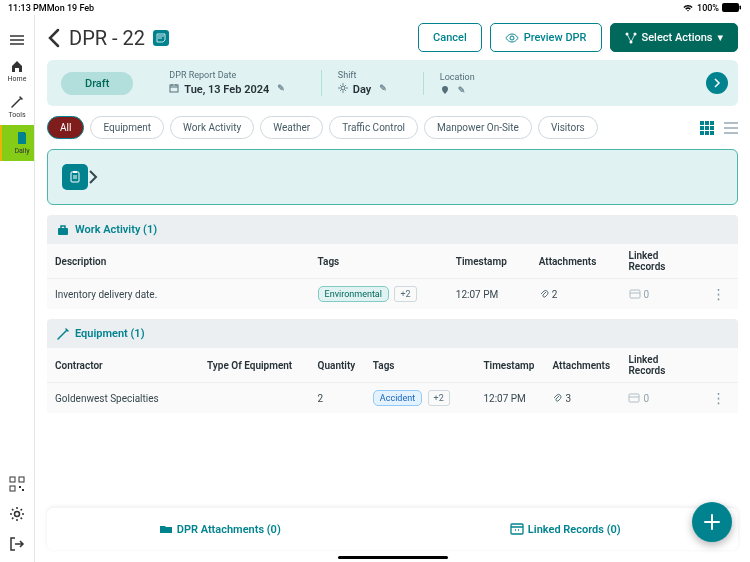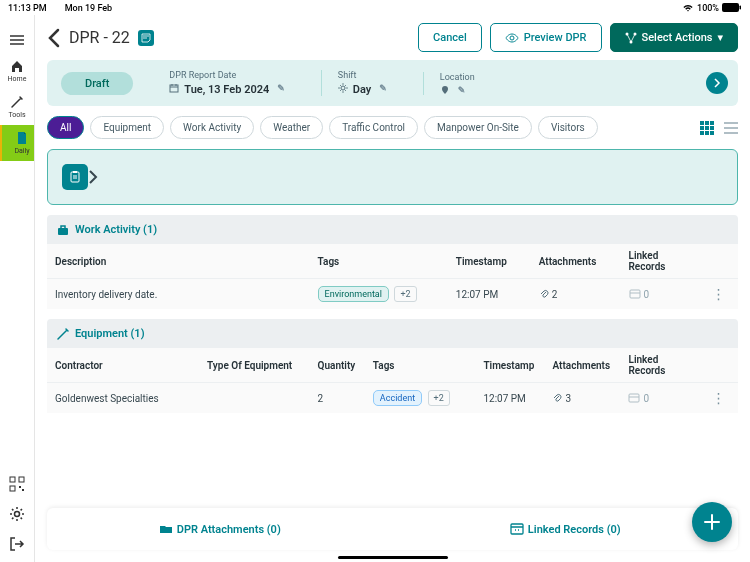--- a/index.html
+++ b/index.html
@@ -1,58 +1,58 @@
 <!DOCTYPE html>
 <html><head>
 <meta charset="utf-8">
 <style>
 * { margin: 0; padding: 0; box-sizing: border-box; font-family: -apple-system, BlinkMacSystemFont, "Segoe UI", Roboto, sans-serif; }
 body { background: #f0f0f0; width: 750px; height: 562px; overflow: hidden; position: relative; }
 
 
 .status-bar { height: 15px; display: flex; justify-content: space-between; align-items: center; padding: 0 8px; font-size: 9px; font-weight: 500; color: #000; background: #fff; }
-.status-left { display: flex; gap: 18px; }
+.status-left { display: flex; gap: 0; }
 .status-right { display: flex; align-items: center; gap: 3px; }
 
 
 .sidebar { position: absolute; left: 0; top: 15px; width: 35px; height: calc(100% - 15px); background: #fff; border-right: 1px solid #e5e5e5; display: flex; flex-direction: column; align-items: center; padding-top: 12px; }
 .sidebar-item { display: flex; flex-direction: column; align-items: center; gap: 2px; padding: 6px 2px; cursor: pointer; width: 100%; }
 .sidebar-item.active { background: #84cc16; border-left: 2px solid #eab308; padding-left: 10px; }
 .sidebar-icon { width: 14px; height: 14px; display: flex; align-items: center; justify-content: center; }
 .sidebar-label { font-size: 7px; color: #333; }
 .sidebar-bottom { margin-top: auto; margin-bottom: 10px; display: flex; flex-direction: column; gap: 14px; align-items: center; }
 .sidebar-bottom .sidebar-icon { width: 16px; height: 16px; }
 
 
 .main { position: absolute; left: 35px; top: 15px; right: 0; bottom: 0; background: #fff; display: flex; flex-direction: column; }
 
 
 .header { display: flex; align-items: center; padding: 8px 12px; gap: 8px; }
 .back-chevron { font-size: 22px; color: #333; cursor: pointer; }
-.page-title { font-size: 16px; font-weight: 400; color: #333; }
+.page-title { font-size: 20px; font-weight: 400; color: #333; }
 .note-icon { width: 16px; height: 16px; background: #00838f; border-radius: 3px; display: flex; align-items: center; justify-content: center; color: #fff; }
 .header-actions { margin-left: auto; display: flex; gap: 8px; }
 .btn { padding: 7px 14px; border-radius: 5px; font-size: 11px; font-weight: 500; cursor: pointer; border: 1px solid; display: flex; align-items: center; gap: 5px; }
 .btn-outline { background: #fff; border-color: #00838f; color: #00838f; }
 .btn-primary { background: #00695c; border-color: #00695c; color: #fff; }
 
 
 .info-panel { margin: 0 12px; background: #e0f2f1; border-radius: 6px; padding: 10px 14px; display: flex; align-items: center; gap: 20px; position: relative; }
 .draft-badge { background: #b2dfdb; color: #00695c; padding: 5px 24px; border-radius: 14px; font-size: 11px; font-weight: 500; }
 .info-group { display: flex; flex-direction: column; gap: 3px; padding: 0 16px; border-left: 1px solid #b2dfdb; }
 .info-group:first-of-type { border-left: none; }
 .info-label { font-size: 9px; color: #546e7a; }
 .info-value { font-size: 11px; font-weight: 600; color: #263238; display: flex; gap: 5px; }
 .pencil { color: #78909c; font-size: 9px; margin-left: 3px; }
 .panel-next { position: absolute; right: 10px; width: 22px; height: 22px; background: #00838f; border-radius: 50%; color: #fff; display: flex; align-items: center; justify-content: center; font-size: 12px; cursor: pointer; }
 
 
 .filter-row { display: flex; align-items: center; padding: 10px 12px; gap: 6px; }
 .chip { padding: 5px 12px; border-radius: 14px; font-size: 10px; border: 1px solid #cfd8dc; color: #455a64; cursor: pointer; background: #fff; }
-.chip.active { background: #4c1d95; color: #fff; border-color: #00838f; }
+.chip.active { background: #7f1d1d; color: #fff; border-color: #00838f; }
 .view-toggles { margin-left: auto; display: flex; gap: 10px; }
 .view-toggle { color: #00838f; cursor: pointer; }
 .view-toggle.inactive { color: #b0bec5; }
 
 
 .summary-bar { margin: 0 12px 10px; background: #e0f2f1; border: 1px solid #4db6ac; border-radius: 6px; padding: 14px 14px; display: flex; align-items: center; cursor: pointer; }
 .summary-icon { width: 26px; height: 26px; background: #00838f; border-radius: 5px; color: #fff; display: flex; align-items: center; justify-content: center; }
 .summary-text { flex: 1; text-align: center; font-size: 11px; font-weight: 500; color: #263238; }
 .summary-chevron { font-size: 18px; color: #37474f; }
 

